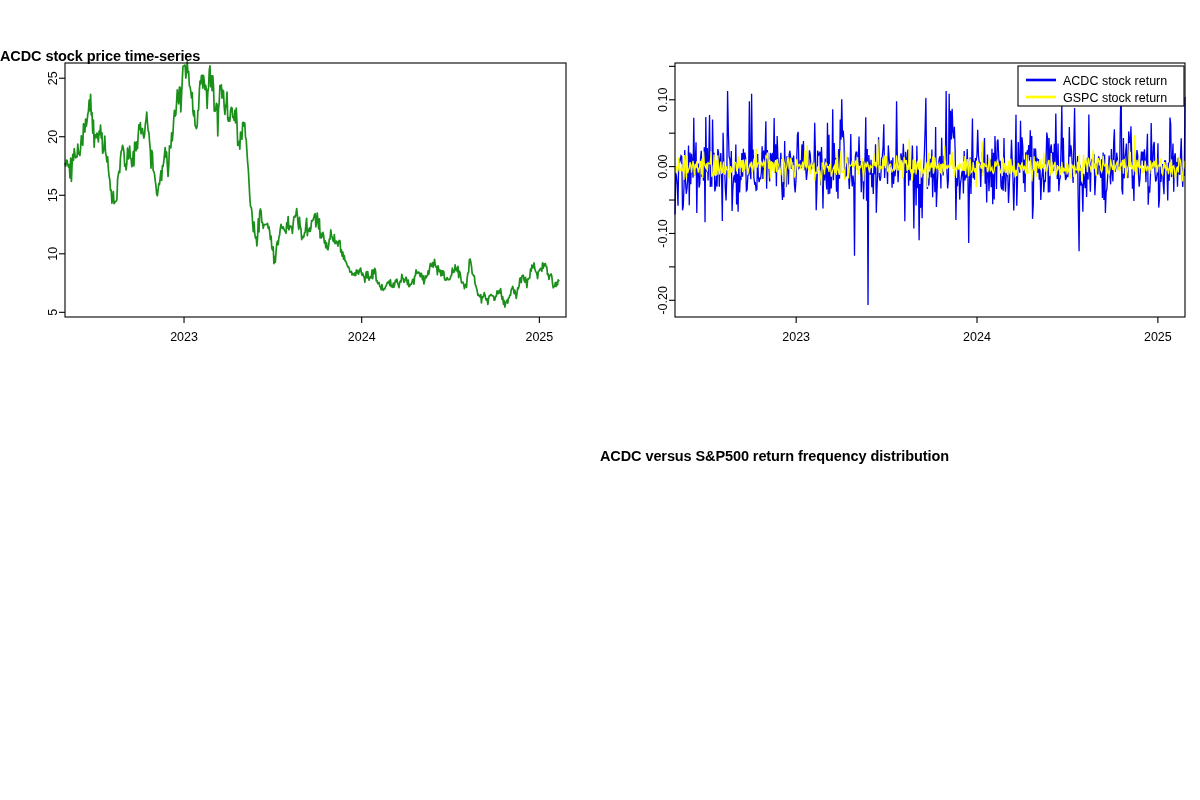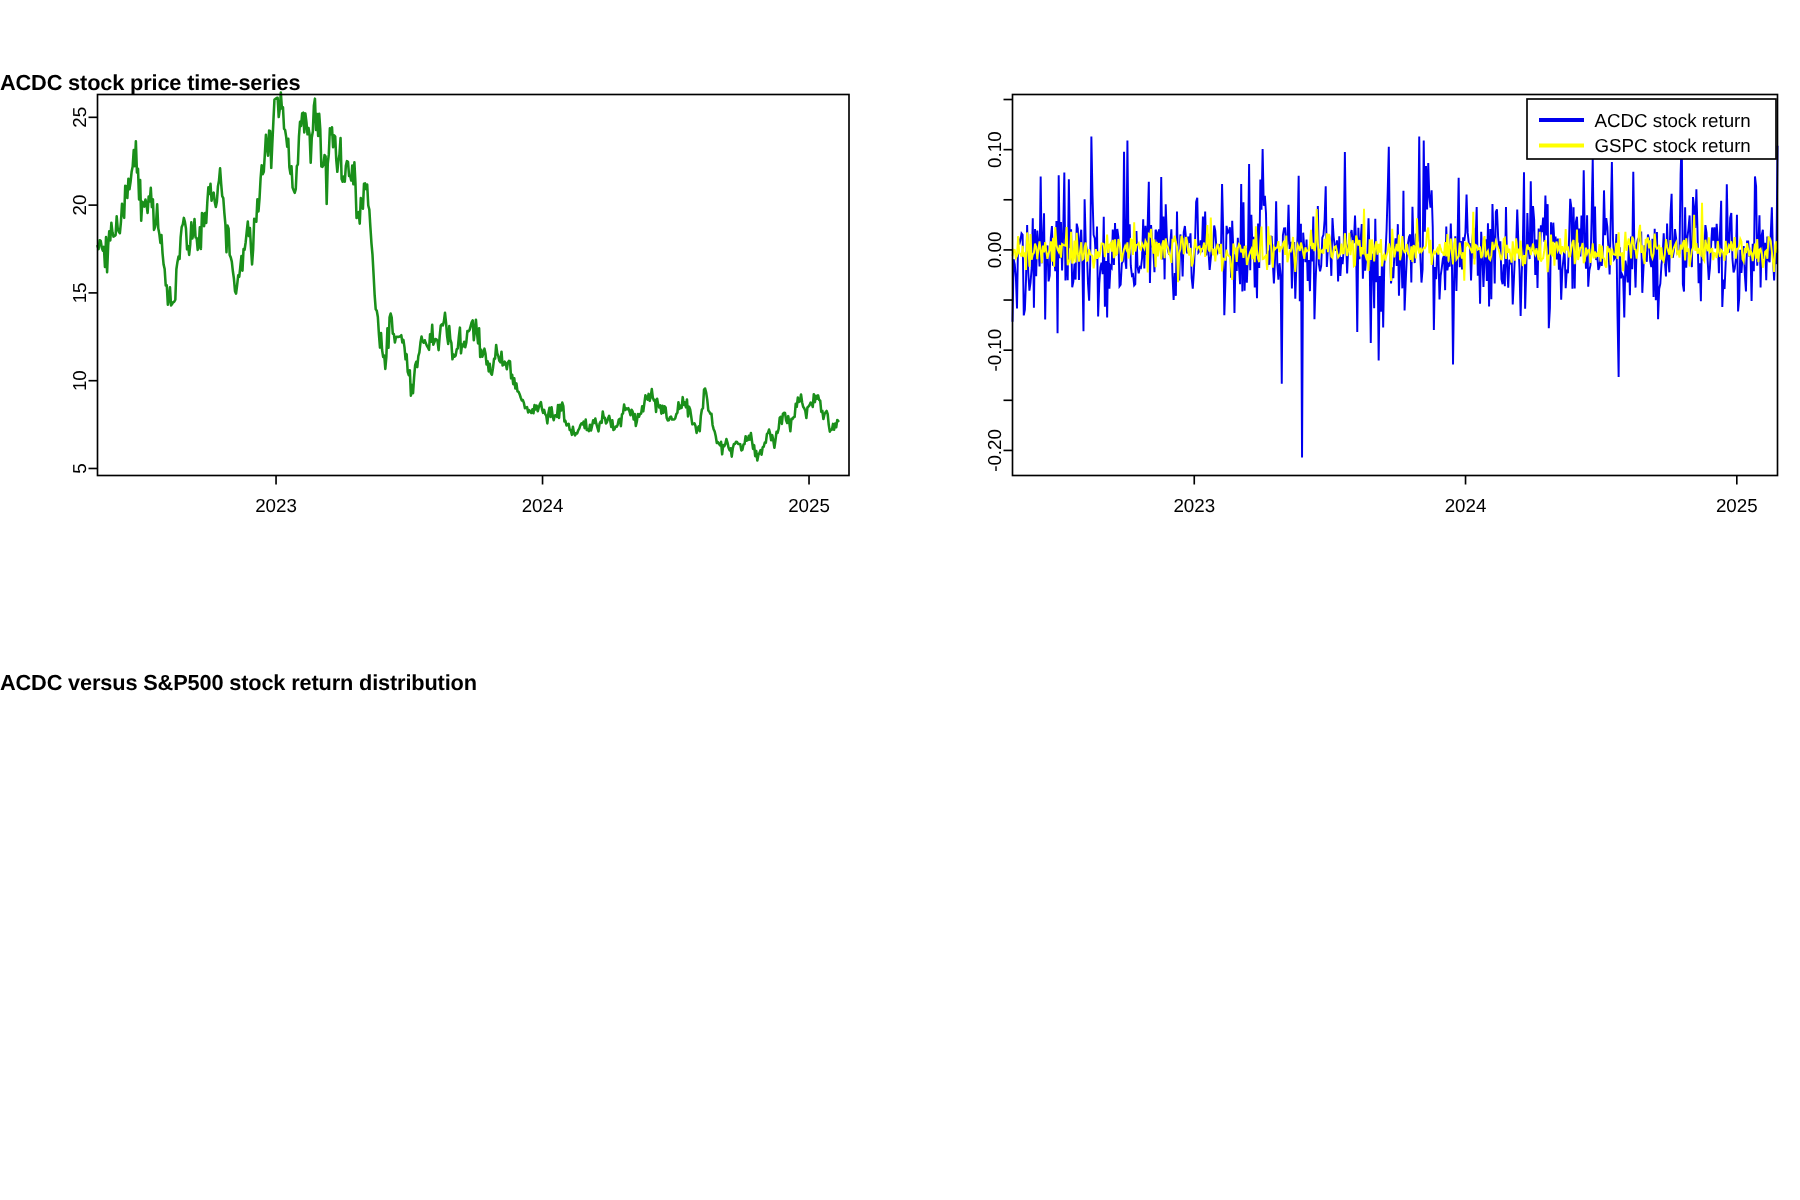--- a/index.html
+++ b/index.html
@@ -88,21 +88,20 @@
           <rect x="418" y="66" width="166" height="40" fill="#fff" stroke="#000" stroke-width="1.1"></rect>
           <line x1="426" y1="80" x2="456" y2="80" stroke="#0000ee" stroke-width="2.6"></line>
           <text x="463" y="84.5" font-size="12.5" fill="#000">ACDC stock return</text>
           <line x1="426" y1="97" x2="456" y2="97" stroke="#ffff00" stroke-width="2.6"></line>
           <text x="463" y="101.5" font-size="12.5" fill="#000">GSPC stock return</text>
         </g>
       </svg>
   </div>
 
   <div class="panel">
-    <div class="panel-title">ACDC versus S&amp;P500 stock return distribution</div>
     <svg class="plotsvg" id="svg-p2" viewBox="0 0 600 400" preserveAspectRatio="none">
         <g>
           <line x1="67" y1="709.811320754717" x2="564" y2="709.811320754717" stroke="#bfbfbf" stroke-width="1.2"></line>
           <path d="M65.00,708.85C68.80,708.81 79.76,708.69 87.77,708.61C95.79,708.53 104.64,708.45 113.08,708.37C121.51,708.29 131.00,708.21 138.38,708.13C145.76,708.05 151.03,707.97 157.36,707.89C163.68,707.81 170.01,707.81 176.33,707.65C182.66,707.49 190.04,707.22 195.31,706.94C200.58,706.66 203.74,706.38 207.96,705.98C212.18,705.58 216.40,705.18 220.61,704.54C224.83,703.90 229.05,703.02 233.27,702.14C237.48,701.26 241.70,700.39 245.92,699.27C250.13,698.15 254.35,696.79 258.57,695.43C262.79,694.08 267.00,692.72 271.22,691.12C275.44,689.52 279.65,687.85 283.87,685.85C288.09,683.85 292.31,681.46 296.52,679.14C300.74,676.82 304.96,674.27 309.17,671.95C313.39,669.63 317.61,667.24 321.83,665.24C326.04,663.24 330.26,661.33 334.48,659.97C338.69,658.61 343.54,657.65 347.13,657.09C350.71,656.54 352.82,656.62 355.98,656.62C359.15,656.62 362.31,656.38 366.11,657.09C369.90,657.81 374.54,659.17 378.76,660.93C382.97,662.69 387.19,665.24 391.41,667.64C395.63,670.03 399.84,672.91 404.06,675.31C408.28,677.70 412.49,680.42 416.71,682.02C420.93,683.61 425.15,683.85 429.36,684.89C433.58,685.93 437.80,686.65 442.02,688.25C446.23,689.84 450.45,692.40 454.67,694.48C458.88,696.55 463.10,699.03 467.32,700.71C471.54,702.38 475.75,703.58 479.97,704.54C484.19,705.50 488.40,705.98 492.62,706.46C496.84,706.94 501.06,707.18 505.27,707.42C509.49,707.65 513.71,707.77 517.92,707.89C522.14,708.01 526.36,708.05 530.58,708.13C534.79,708.21 537.32,708.29 543.23,708.37C549.13,708.45 562.20,708.57 566.00,708.61" fill="none" stroke="#228B22" stroke-width="3" stroke-linejoin="round" stroke-linecap="round"></path>
           <path d="M290.20,709.33C291.04,709.09 293.57,708.29 295.26,707.89C296.94,707.49 298.63,707.34 300.32,706.94C302.01,706.54 303.69,705.82 305.38,705.50C307.07,705.18 308.75,705.02 310.44,705.02C312.13,705.02 313.81,705.66 315.50,705.50C317.19,705.34 318.87,704.62 320.56,704.06C322.25,703.50 323.93,703.26 325.62,702.14C327.31,701.03 328.99,700.47 330.68,697.35C332.37,694.24 334.06,692.56 335.74,683.45C337.43,674.35 339.54,655.50 340.80,642.72C342.07,629.94 342.49,619.55 343.33,606.77C344.18,593.99 345.02,580.81 345.86,566.04C346.71,551.26 347.55,532.09 348.39,518.11C349.24,504.14 350.08,490.16 350.92,482.17C351.77,474.18 352.61,470.59 353.45,470.19C354.30,469.79 355.14,472.58 355.98,479.77C356.83,486.96 357.67,498.94 358.52,513.32C359.36,527.70 360.20,550.06 361.05,566.04C361.89,582.01 362.73,596.39 363.58,609.17C364.42,621.95 364.84,631.53 366.11,642.72C367.37,653.90 369.48,668.68 371.17,676.26C372.85,683.85 374.54,685.69 376.23,688.25C377.91,690.80 379.60,690.72 381.29,691.60C382.97,692.48 384.66,692.08 386.35,693.52C388.04,694.95 389.72,698.07 391.41,700.23C393.10,702.38 394.78,705.02 396.47,706.46C398.16,707.89 399.00,708.49 401.53,708.85C404.06,709.21 408.28,708.61 411.65,708.61C415.03,708.61 419.24,708.69 421.77,708.85C424.30,709.01 425.99,709.45 426.83,709.57" fill="none" stroke="#ffa500" stroke-width="1.3" stroke-linejoin="round" stroke-linecap="round"></path>
           <rect x="65" y="463" width="501" height="254" fill="none" stroke="#000" stroke-width="1.1"></rect>
           <line x1="59" y1="709.811320754717" x2="65" y2="709.811320754717" stroke="#000" stroke-width="1.1"></line>
           <text x="54" y="709.811320754717" font-size="12.5" fill="#000" text-anchor="middle" transform="rotate(-90 54 709.811320754717)" dominant-baseline="middle">0</text>
           <line x1="59" y1="661.8867924528302" x2="65" y2="661.8867924528302" stroke="#000" stroke-width="1.1"></line>
           <text x="54" y="661.8867924528302" font-size="12.5" fill="#000" text-anchor="middle" transform="rotate(-90 54 661.8867924528302)" dominant-baseline="middle">10</text>
@@ -133,20 +132,21 @@
           <rect x="67" y="465" width="196" height="40" fill="#fff" stroke="#000" stroke-width="1.1"></rect>
           <line x1="76" y1="479" x2="108" y2="479" stroke="#228B22" stroke-width="3"></line>
           <text x="116" y="483.5" font-size="12.5" fill="#000">ACDC return distribution</text>
           <line x1="76" y1="496" x2="108" y2="496" stroke="#ffa500" stroke-width="1.6"></line>
           <text x="116" y="500.5" font-size="12.5" fill="#000">GSPC return distribution</text>
         </g>
       </svg>
   </div>
 
   <div class="panel">
+    <div class="panel-title">ACDC versus S&amp;P500 return frequency distribution</div>
     <svg class="plotsvg" id="svg-p3" viewBox="0 0 600 400" preserveAspectRatio="none">
         <g>
           <g clip-path="url(#clipbr)">
             <rect x="676.97" y="713.30" width="6.04" height="1.20" fill="#0000cd" stroke="#000" stroke-width="0.9"></rect>
             <rect x="684.00" y="714.00" width="6.04" height="1.20" fill="#ffff00" stroke="#000" stroke-width="0.9"></rect>
             <rect x="693.97" y="714.00" width="6.04" height="1.20" fill="#0000cd" stroke="#000" stroke-width="0.9"></rect>
             <rect x="701.00" y="714.00" width="6.04" height="1.20" fill="#ffff00" stroke="#000" stroke-width="0.9"></rect>
             <rect x="710.97" y="712.59" width="6.04" height="1.41" fill="#0000cd" stroke="#000" stroke-width="0.9"></rect>
             <rect x="718.00" y="714.00" width="6.04" height="1.20" fill="#ffff00" stroke="#000" stroke-width="0.9"></rect>
             <rect x="727.97" y="714.00" width="6.04" height="1.20" fill="#0000cd" stroke="#000" stroke-width="0.9"></rect>

